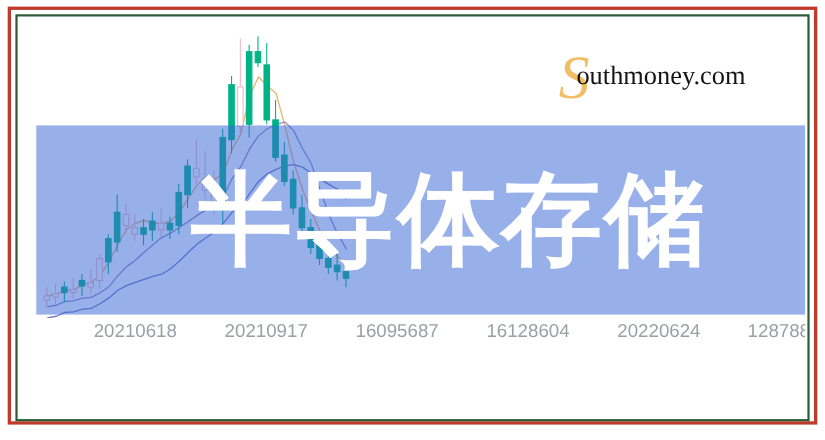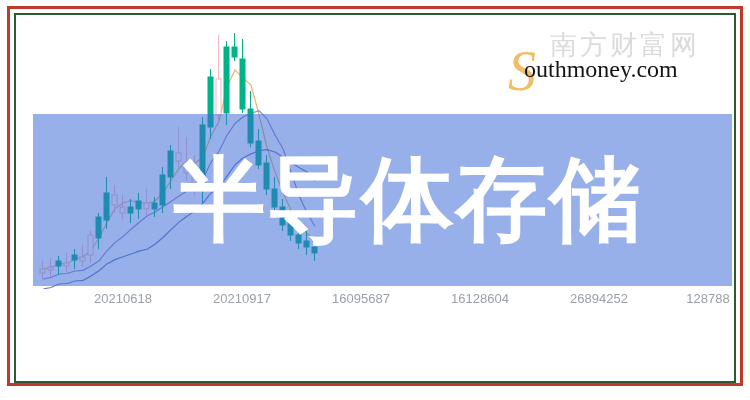--- a/index.html
+++ b/index.html
@@ -42,21 +42,21 @@
          white-space:nowrap;}
   .wm-en{position:absolute;left:26px;top:31px;font-size:24px;color:#000000;
          font-family:"Liberation Serif","DejaVu Serif",serif;
          letter-spacing:0px;white-space:nowrap;}
   .wm-s{position:absolute;left:10px;top:18px;font-size:56px;color:#f0b95a;
         font-family:"Liberation Serif","DejaVu Serif",serif;font-style:italic;
         line-height:1;}
 
   
   #xaxis{position:absolute;left:0;top:274px;width:714px;height:22px;}
-  #xaxis .xlab{position:absolute;top:0;font-size:13px;color:#9aa0a6;
+  #xaxis .xlab{position:absolute;top:0;font-size:17px;color:#9aa0a6;
                transform:translateX(-50%);white-space:nowrap;}
 
   
   #volpane{position:absolute;left:0;top:300px;width:714px;height:62px;}
   #vol-title{position:absolute;left:4px;top:0px;font-size:11px;color:#b3b8bd;}
   #volsvg{position:absolute;left:0;top:0;}
 </style>
 </head>
 <body>
 
@@ -216,28 +216,27 @@
     </div>
 
     <div id="band"></div>
 
     <div id="headline">
       <span>半导体存储</span>
     </div>
 
     <div id="watermark">
       <div class="wm-s">S</div>
-      <div class="wm-cn">南方财富网</div>
       <div class="wm-en">outhmoney.com</div>
     </div>
 
     <div id="xaxis">
         <div class="xlab" style="left: 105px;">20210618</div>
         <div class="xlab" style="left: 224px;">20210917</div>
         <div class="xlab" style="left: 343px;">16095687</div>
         <div class="xlab" style="left: 462px;">16128604</div>
-        <div class="xlab" style="left: 581px;">26894252</div>
+        <div class="xlab" style="left: 581px;">20220624</div>
         <div class="xlab" style="left: 690px;">128788</div>
       </div>
 
 
   </div>
 </div>
 
 </body></html>

